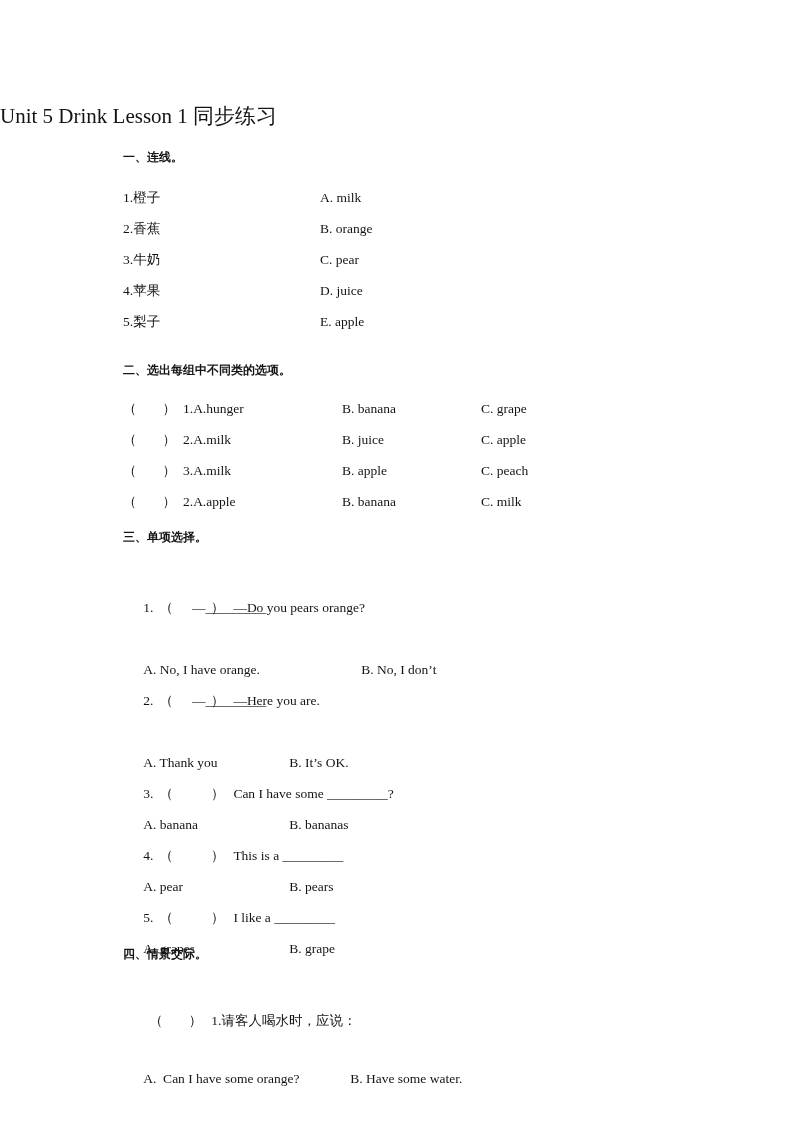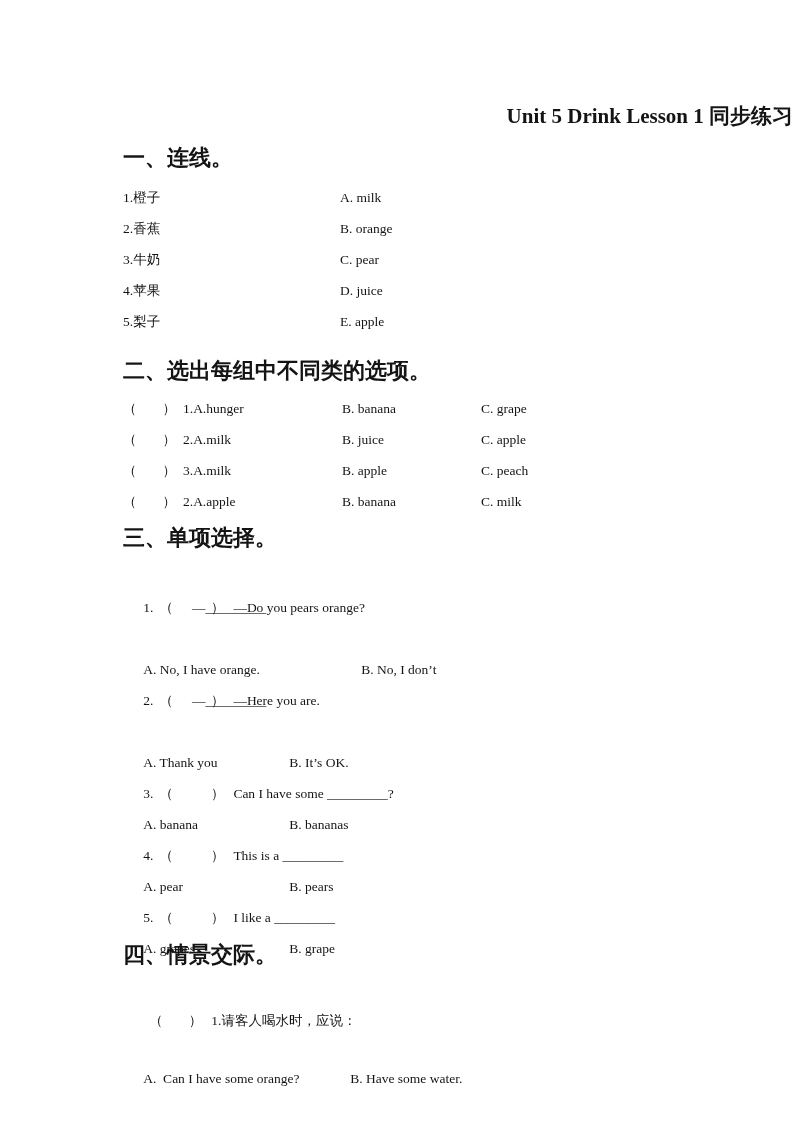--- a/index.html
+++ b/index.html
@@ -8,37 +8,37 @@
     width:793px; height:1122px;
     background:#ffffff;
     box-sizing:border-box;
     padding:103px 60px 40px 123px;
     font-family:"Liberation Serif","DejaVu Serif",serif;
     font-size:13.5px;
     color:#141414;
     overflow:hidden;
   }
   .title {
-    font-size:21px; font-weight:700; line-height:27px;
-    text-align:right;
+    font-size:21px; font-weight:400; line-height:27px;
+    text-align:left;
     margin:0 -60px 0 -123px;
     white-space:pre;
   }
   .heading {
     font-family:"DejaVu Sans","Liberation Sans",sans-serif;
-    font-size:22px; font-weight:700; line-height:23px;
+    font-size:12px; font-weight:700; line-height:23px;
     white-space:pre;
   }
   .h-s1 { margin-top:16px; }
   .h-s2 { margin-top:22px; }
   .h-s3 { margin-top:9px; }
   .h-s4 { margin-top:10px; }
 
   .match-rows { margin-top:13px; }
-  .mrow { display:flex; height:31px; line-height:31px; white-space:pre;gap:20px; }
+  .mrow { display:flex; height:31px; line-height:31px; white-space:pre; }
   .mleft { width:197px; }
 
   .odd-rows { margin-top:11px; }
   .orow { display:flex; height:31px; line-height:31px; white-space:pre;gap:12px; }
   .oa { width:207px; }
   .ob { width:127px; }
 
   .paren { display:inline; }
   .pgap { display:inline-block; height:1px; }
   .g2 { width:26px; }

